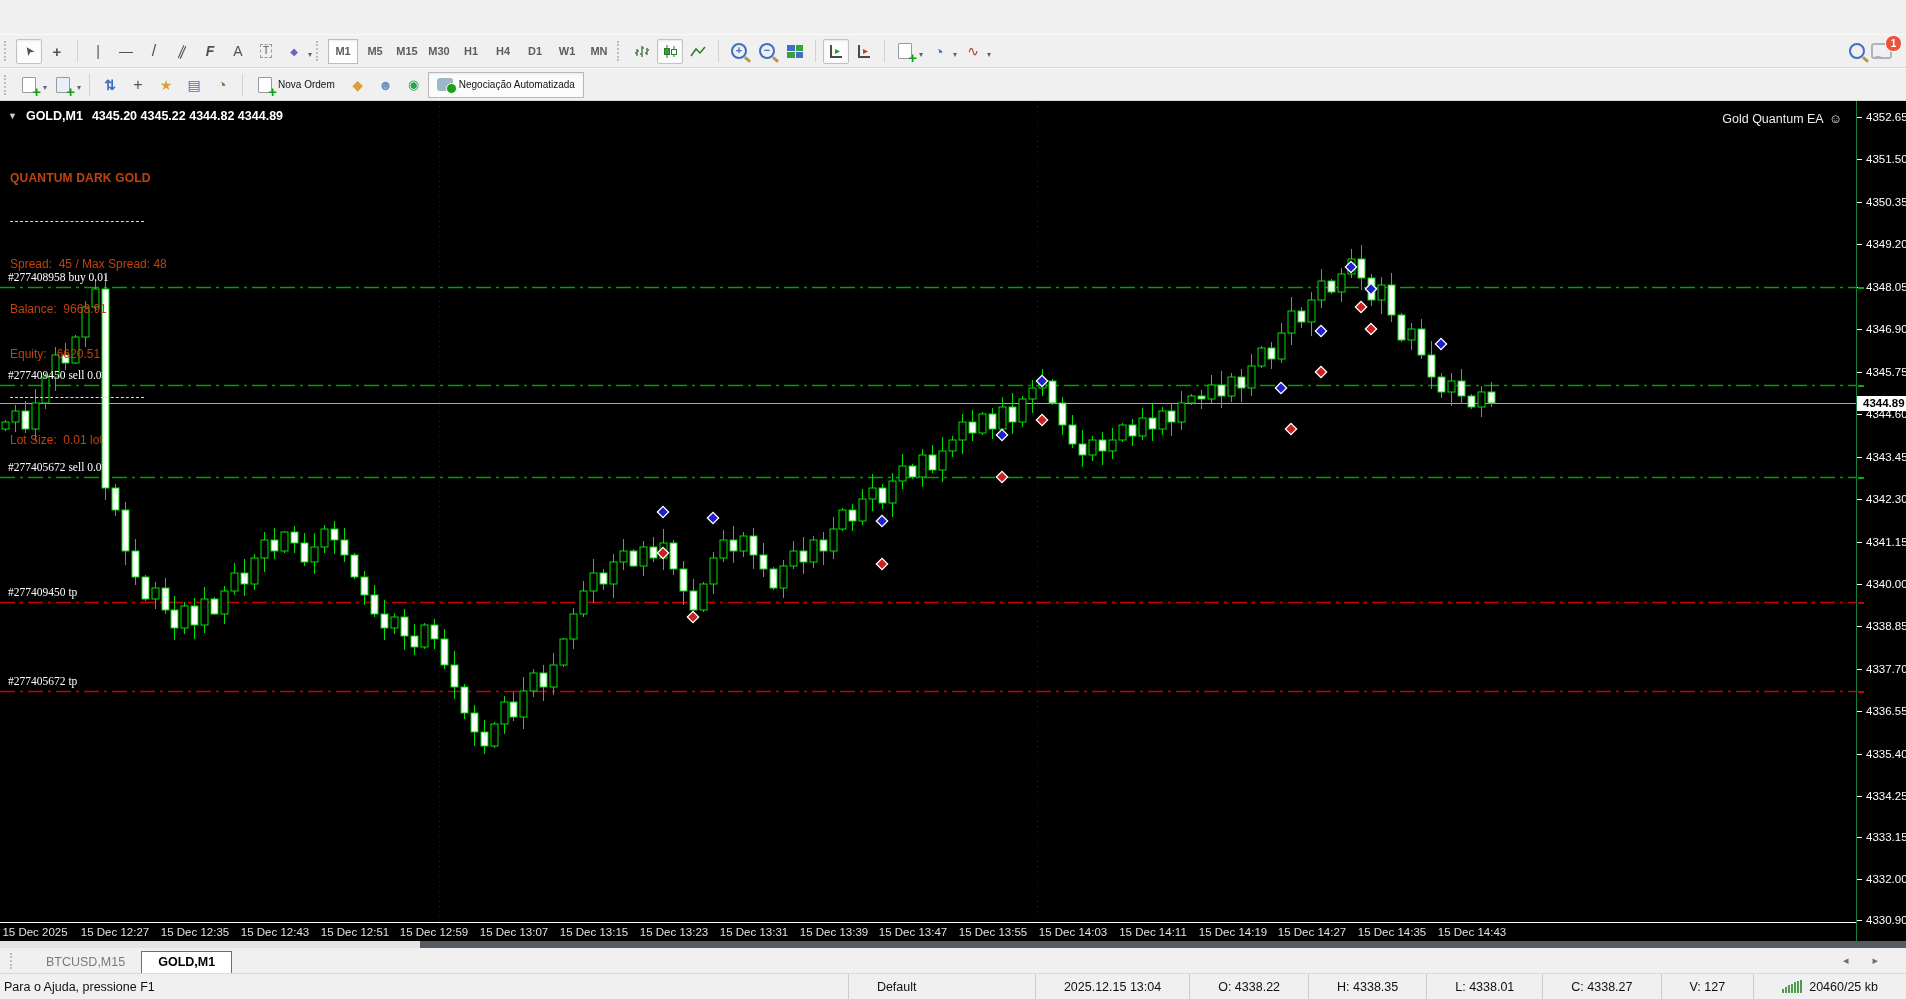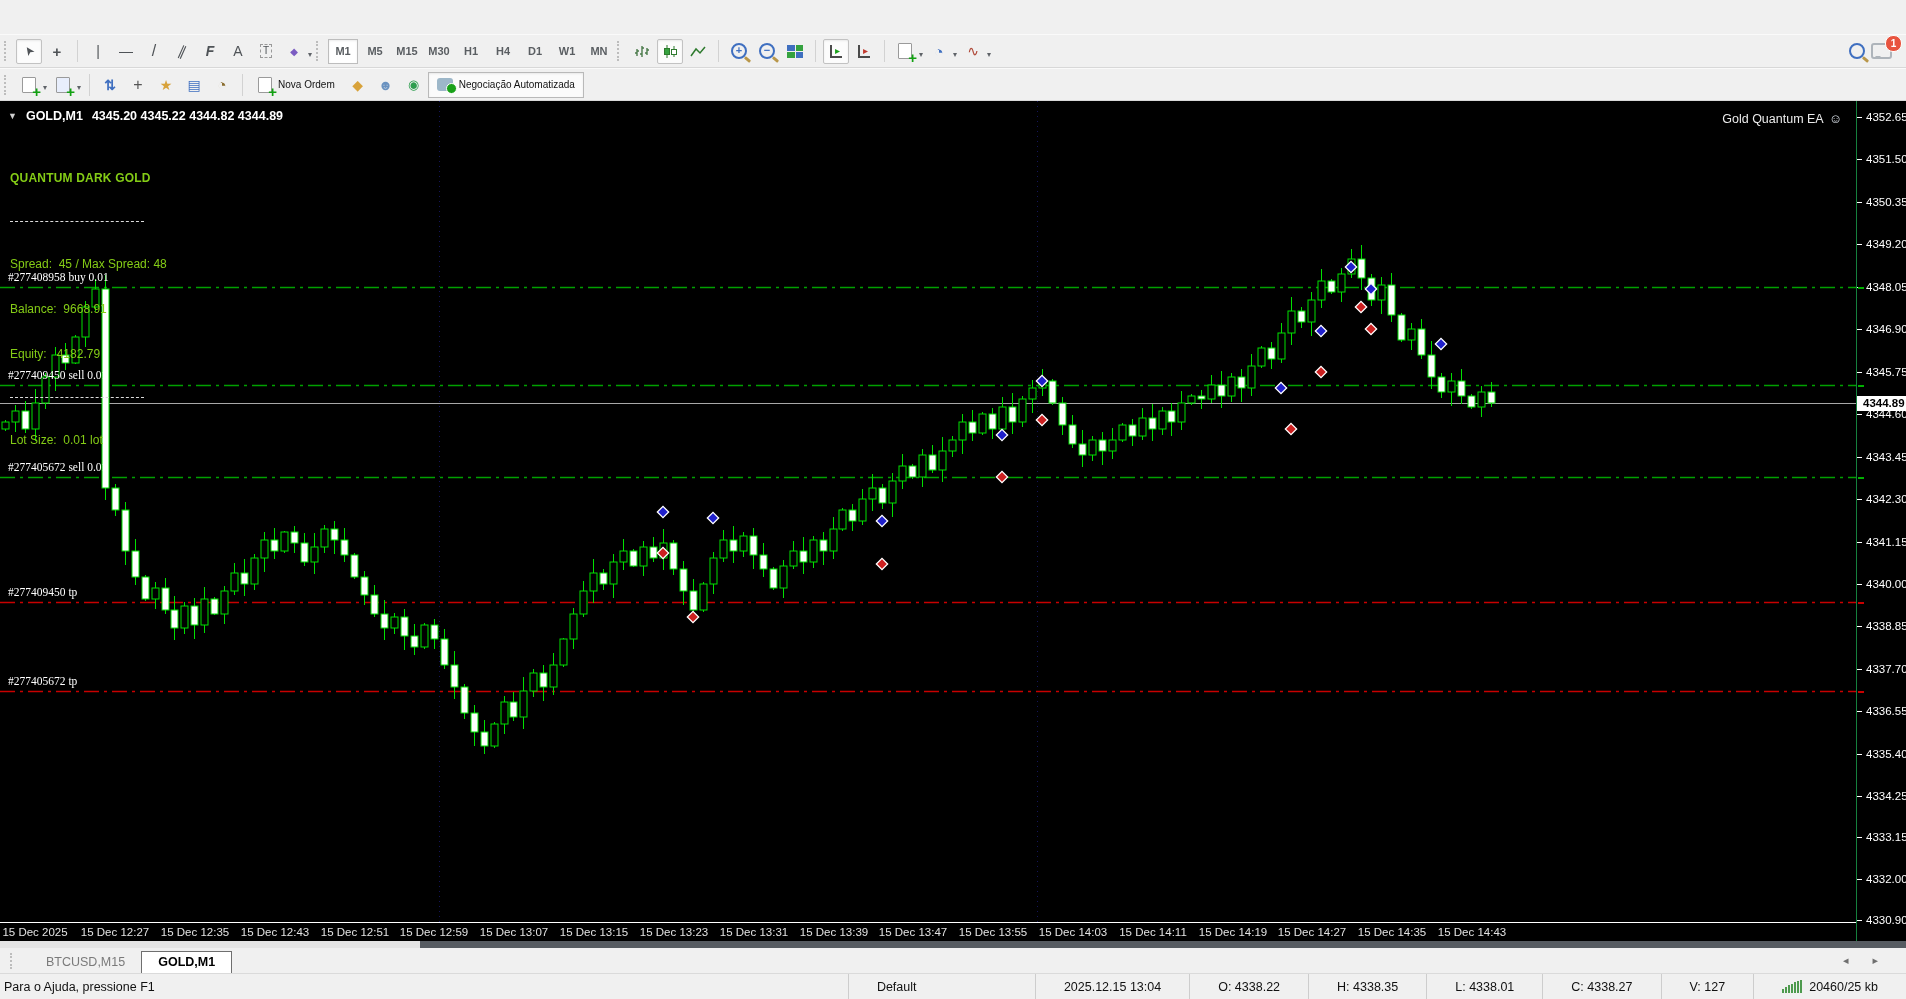--- a/index.html
+++ b/index.html
@@ -52,21 +52,21 @@
   .diamond{color:#d8a23a;font-size:14px;}
   .person{color:#6a92c0;font-size:14px;}
   .signal{color:#2e9e4f;font-size:13px;}
 
   
   .chartwrap{position:absolute;top:101px;left:0;width:1906px;height:847px;background:#000;}
   .plot{position:absolute;top:0;left:0;width:1856px;height:821px;overflow:hidden;}
   #csvg{position:absolute;left:0;top:0;}
   .chart-header{position:absolute;top:8px;left:8px;color:#fff;font-size:12.5px;font-weight:bold;display:flex;gap:9px;align-items:center;white-space:pre;}
   .collapse{color:#cfcfcf;font-size:9px;}
-  .info-block{position:absolute;top:40px;left:10px;color:#84cc16;font-size:12px;line-height:15px;white-space:pre;}
+  .info-block{position:absolute;top:40px;left:10px;color:#c2410c;font-size:12px;line-height:15px;white-space:pre;}
   .info-title{font-weight:bold;letter-spacing:.2px;}
   .hrdash{width:134px;border-top:1px dashed #dcdcdc;margin:5px 0;}
   .order-label{position:absolute;color:#fff;font-size:11.5px;white-space:pre;font-family:Liberation Serif, serif;}
   .ea-label{position:absolute;top:10px;right:14px;color:#ececec;font-size:12.5px;display:flex;align-items:center;gap:5px;}
   .ea-smiley{font-size:13px;color:#dfe6ee;}
   .paxis{position:absolute;top:0;left:1856px;width:50px;height:840px;border-left:1px solid #15803d;color:#fff;font-size:11.5px;box-sizing:border-box;}
   .ptick{position:absolute;left:9px;height:13px;line-height:13px;}
   .pdash{position:absolute;left:0;width:5px;height:1px;background:#fff;}
   .pmark{position:absolute;left:1px;width:6px;height:2px;}
   .pricebox{position:absolute;left:0;width:50px;height:15px;background:#ffffff;color:#000;font-weight:bold;font-size:11.5px;line-height:15px;padding-left:6px;box-sizing:border-box;}
@@ -592,21 +592,21 @@
       <div class="chart-header">
         <span class="collapse">▼</span>
         <span>GOLD,M1</span>
         <span>4345.20 4345.22 4344.82 4344.89</span>
       </div>
       <div class="info-block">
         <div class="info-title">QUANTUM DARK GOLD</div>
         <div class="hrdash"></div>
         <div>Spread:  45 / Max Spread: 48</div>
         <div>Balance:  9668.91</div>
-        <div>Equity:   4182.79</div>
+        <div>Equity:   6620.51</div>
         <div class="hrdash"></div>
         <div>Lot Size:  0.01 lot</div>
       </div>
       <div id="orderlabels">
           <div class="order-label" style="left: 8px; top: 170px;">#277408958 buy 0.01</div>
           <div class="order-label" style="left: 8px; top: 268px;">#277409450 sell 0.01</div>
           <div class="order-label" style="left: 8px; top: 360px;">#277405672 sell 0.01</div>
           <div class="order-label" style="left: 8px; top: 485px;">#277409450 tp</div>
           <div class="order-label" style="left: 8px; top: 574px;">#277405672 tp</div>
         </div>

